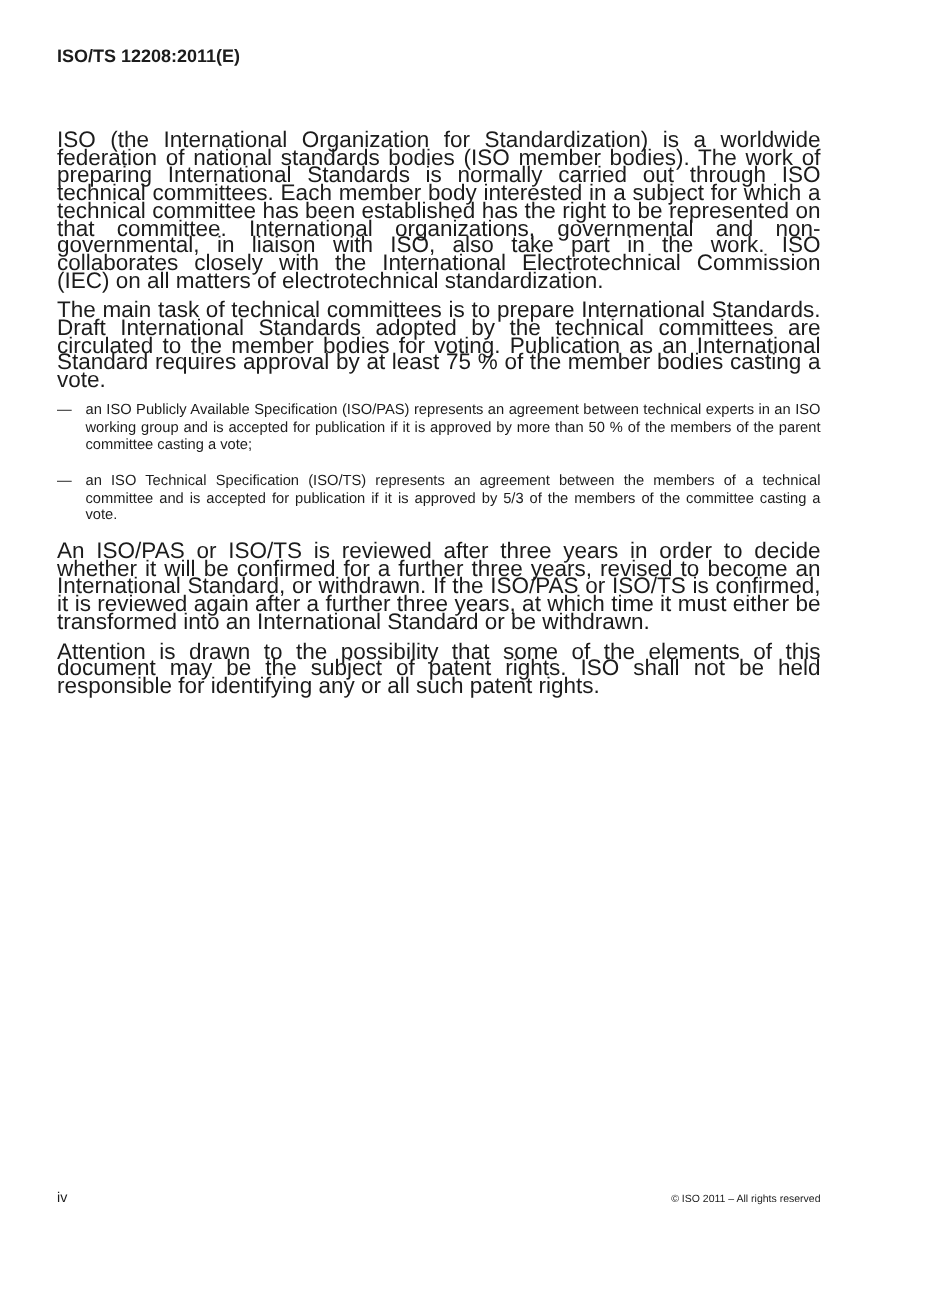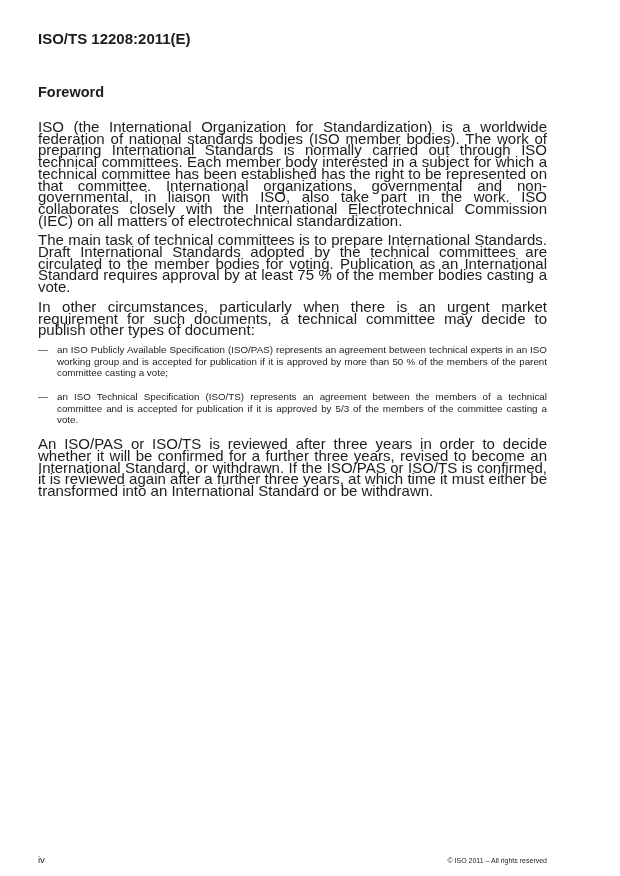--- a/index.html
+++ b/index.html
@@ -9,21 +9,21 @@
     height: 876px;
     background: #ffffff;
     font-family: "Liberation Sans", sans-serif;
     color: #1c1c1c;
     overflow: hidden;
   }
   .doc-header {
     position: absolute;
     top: 30px;
     left: 38px;
-    font-size: 15px;
+    font-size: 12px;
     font-weight: bold;
     color: #1c1c1c;
   }
   .content {
     position: absolute;
     top: 84px;
     left: 38px;
     width: 509px;
   }
   .fw-title {
@@ -53,60 +53,59 @@
     flex: 1;
     font-size: 9.8px;
     line-height: 11.7px;
     text-align: justify;
   }
   .italic { font-style: italic; }
   .footer {
     position: absolute;
     left: 38px;
     right: 73px;
-    top: 854px;
+    top: 793px;
     display: flex;
     justify-content: space-between;
     align-items: baseline;
     text-align: right;
   }
   .footer .pageno { font-size: 9.5px; color: #1c1c1c; }
   .footer .copyright { font-size: 7px; color: #1c1c1c; }
 </style>
 </head>
 <body>
 
 <div class="page">
 
   <div class="doc-header">ISO/TS 12208:2011(E)</div>
 
   <div class="content">
 
-    <h1 class="fw-title">Foreword</h1>
 
     <p>ISO (the International Organization for Standardization) is a worldwide federation of national standards bodies (ISO member bodies). The work of preparing International Standards is normally carried out through ISO technical committees. Each member body interested in a subject for which a technical committee has been established has the right to be represented on that committee. International organizations, governmental and non-governmental, in liaison with ISO, also take part in the work. ISO collaborates closely with the International Electrotechnical Commission (IEC) on all matters of electrotechnical standardization.</p>
 
 
     <p>The main task of technical committees is to prepare International Standards. Draft International Standards adopted by the technical committees are circulated to the member bodies for voting. Publication as an International Standard requires approval by at least 75 % of the member bodies casting a vote.</p>
 
-    <p>In other circumstances, particularly when there is an urgent market requirement for such documents, a technical committee may decide to publish other types of document:</p>
 
     <div class="bullet-list">
       <div class="bullet-item">
         <span class="marker">—</span>
         <span class="btext">an ISO Publicly Available Specification (ISO/PAS) represents an agreement between technical experts in an ISO working group and is accepted for publication if it is approved by more than 50 % of the members of the parent committee casting a vote;</span>
       </div>
       <div class="bullet-item">
         <span class="marker">—</span>
         <span class="btext">an ISO Technical Specification (ISO/TS) represents an agreement between the members of a technical committee and is accepted for publication if it is approved by 5/3 of the members of the committee casting a vote.</span>
       </div>
     </div>
 
     <p>An ISO/PAS or ISO/TS is reviewed after three years in order to decide whether it will be confirmed for a further three years, revised to become an International Standard, or withdrawn. If the ISO/PAS or ISO/TS is confirmed, it is reviewed again after a further three years, at which time it must either be transformed into an International Standard or be withdrawn.</p>
 
+    <p>Attention is drawn to the possibility that some of the elements of this document may be the subject of patent rights. ISO shall not be held responsible for identifying any or all such patent rights.</p>
 
 
   </div>
 
   <div class="footer">
     <span class="pageno">iv</span>
     <span class="copyright">© ISO 2011 – All rights reserved</span>
   </div>
 
 </div>

